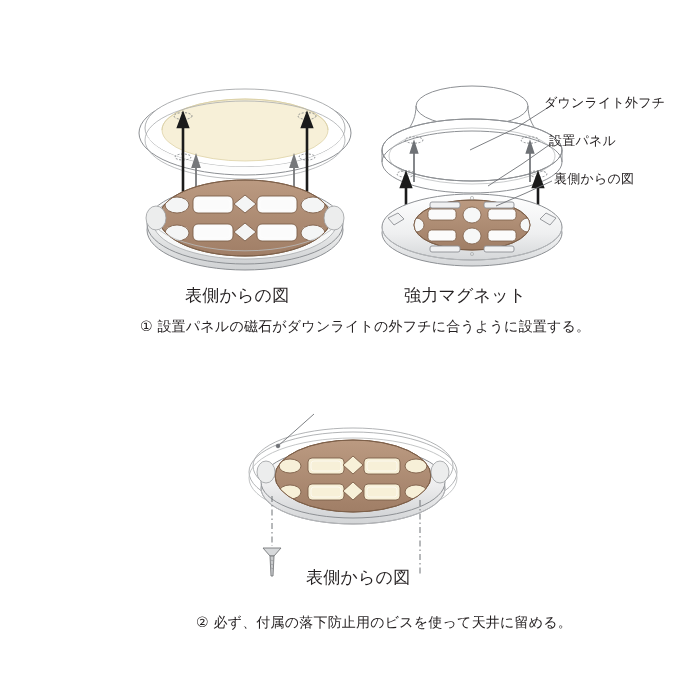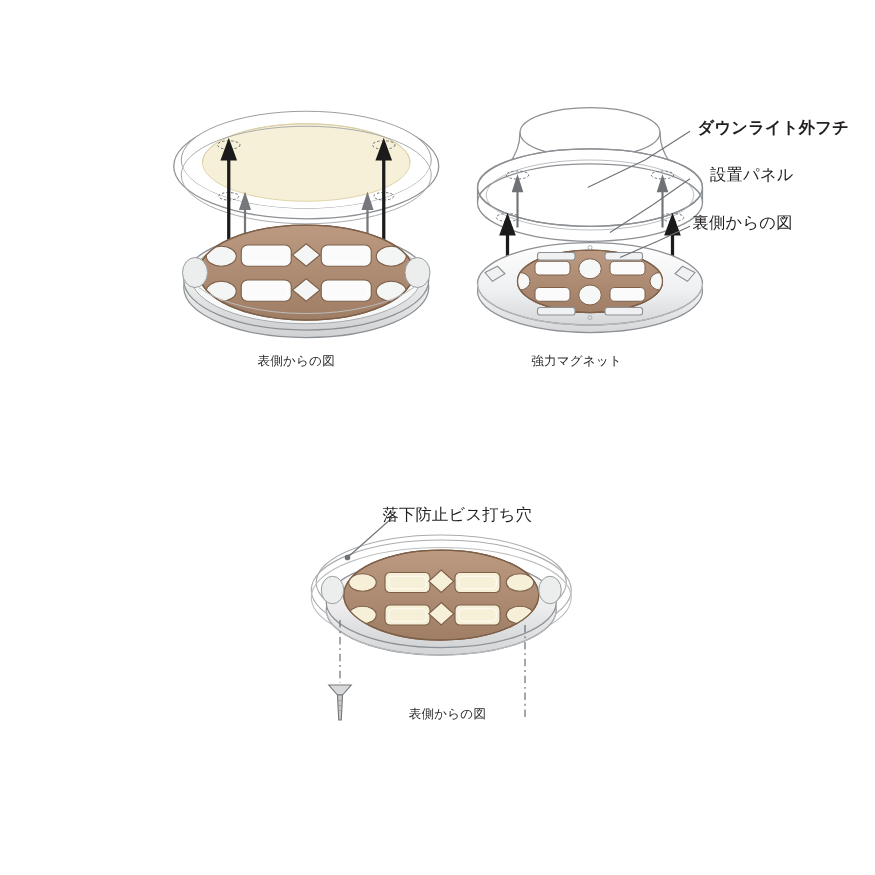--- a/index.html
+++ b/index.html
@@ -27,44 +27,43 @@
     display: block;
   }
   .txt {
     position: absolute;
     white-space: pre;
     color: #231f20;
     line-height: 1.55;
     letter-spacing: 0.2px;
   }
   .caption {
-    font-size: 10px;
-    margin-left: 21px;
+    font-size: 17px;
   }
   .instruction {
     font-size: 14px;
   }
   .callout-label {
     font-size: 13px;
   }
   #fig-top-left  { left: 120px; top: 78px; }
   #fig-top-right { left: 368px; top: 78px; }
   #fig-bottom    { left: 238px; top: 400px; }
   #leaders-right { left: 470px; top: 88px; }
 
   .cap-left   { left: 185px; top: 282px; }
   .cap-right  { left: 404px; top: 282px; }
   .cap-bottom { left: 306px; top: 564px; }
 
   .ins-1a { left: 140px; top: 316px; }
   .ins-1b { left: 140px; top: 338px; }
   .ins-2  { left: 196px; top: 612px; }
 
-  .lbl-1 { left: 558px; top: 93px; font-weight: bold; }
-  .lbl-2 { left: 568px; top: 131px; }
+  .lbl-1 { left: 544px; top: 93px; }
+  .lbl-2 { left: 549px; top: 131px; }
   .lbl-3 { left: 554px; top: 169px; }
 
   .lbl-screw { left: 306px; top: 403px; }
 </style>
 </head>
 <body>
 
 <div id="sheet">
 
   <svg id="fig-top-left" class="fig-svg" width="250" height="200" viewBox="0 0 250 200">
@@ -319,20 +318,21 @@
         <line x1="32" y1="164" x2="36" y2="165"></line>
         <line x1="33" y1="168" x2="36" y2="169"></line>
       </g>
     </g>
   </svg>
 
   <div class="txt caption cap-left">表側からの図</div>
   <div class="txt caption cap-right">強力マグネット</div>
   <div class="txt caption cap-bottom">表側からの図</div>
 
+  <div class="txt instruction ins-1a">① 設置パネルの磁石がダウンライトの外フチに合うように設置する。</div>
+  <div class="txt instruction ins-2">② 必ず、付属の落下防止用のビスを使って天井に留める。</div>
 
   <div class="txt callout-label lbl-1">ダウンライト外フチ</div>
   <div class="txt callout-label lbl-2">設置パネル</div>
   <div class="txt callout-label lbl-3">裏側からの図</div>
 
-  <div class="txt callout-label lbl-screw">落下防止ビス打ち穴</div>
 
 </div>
 
 </body></html>

